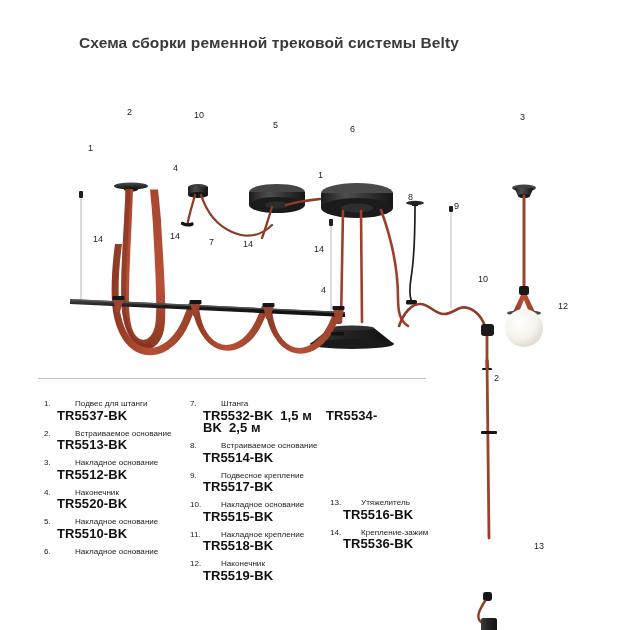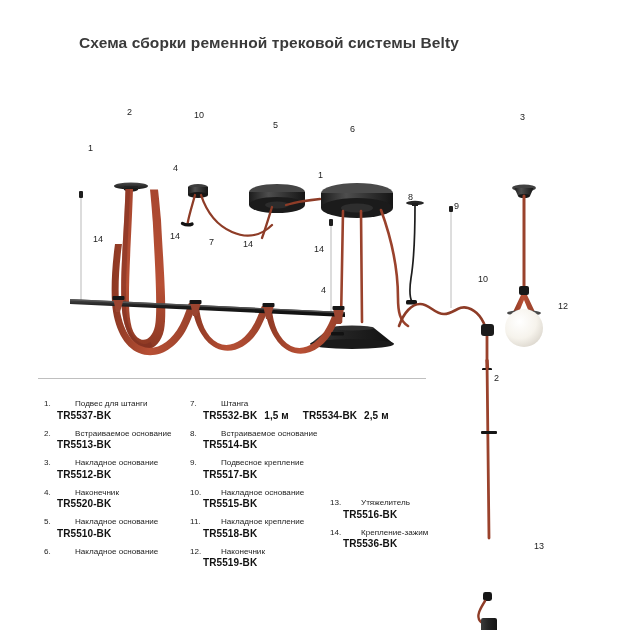--- a/index.html
+++ b/index.html
@@ -30,21 +30,21 @@
     position:absolute;left:38px;top:398px;width:560px;height:200px;
   }
   .lg-col{position:absolute;top:0;}
   .lg-col.c1{left:6px;width:150px;}
   .lg-col.c2{left:152px;width:200px;}
   .lg-col.c3{left:292px;width:180px;}
   .lg-item{margin-bottom:5.5px;}
   .lg-row{display:flex;align-items:flex-start;font-size:8.1px;line-height:11.5px;color:#1d1d1d;}
   .lg-num{width:13px;flex:0 0 13px;text-align:left;}
   .lg-name{flex:1 1 auto;padding-left:18px;}
-  .lg-code{font-size:10px;font-weight:bold;line-height:12.5px;color:#111;padding-left:13px;letter-spacing:0.1px;}
+  .lg-code{font-size:13px;font-weight:bold;line-height:12.5px;color:#111;padding-left:13px;letter-spacing:0.1px;}
   .lg-code .len{font-weight:bold;}
   .lg-code .gap{display:inline-block;width:7px;}
   .callout{
     position:absolute;
     font-size:9px;
     color:#1d1d1d;
     font-family:"Liberation Sans", sans-serif;
     white-space:nowrap;
   }
   svg{display:block;}

